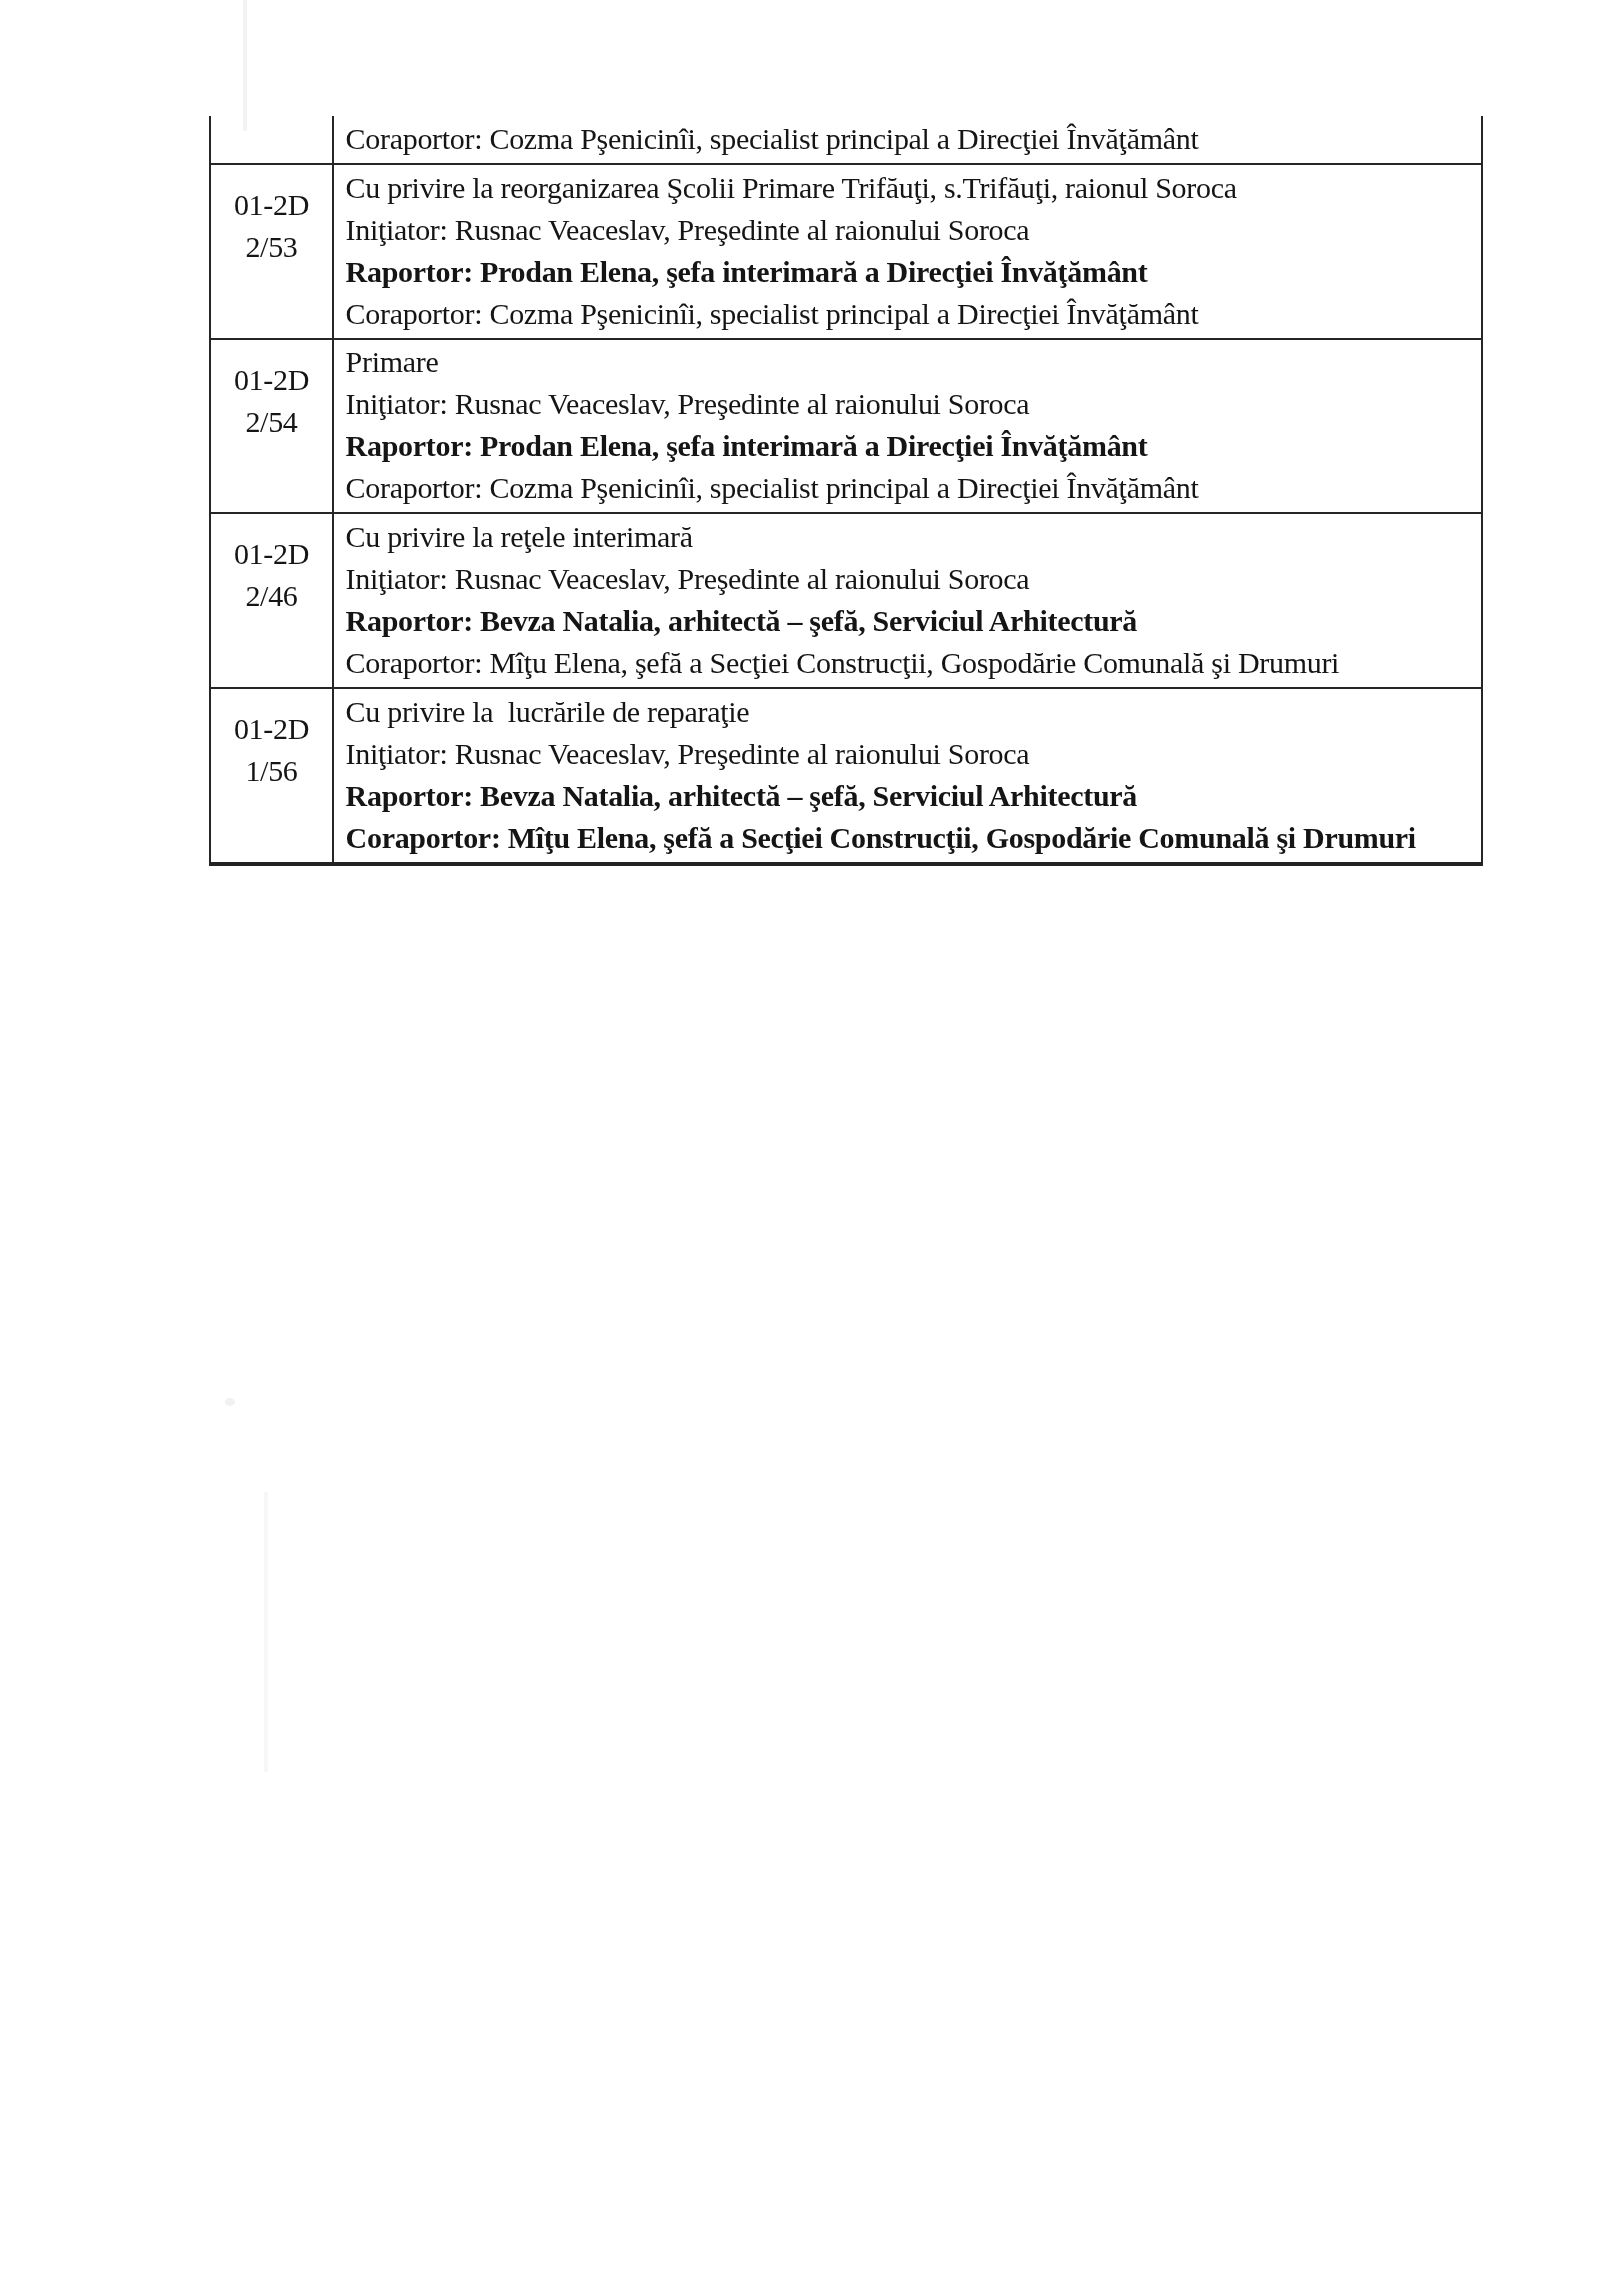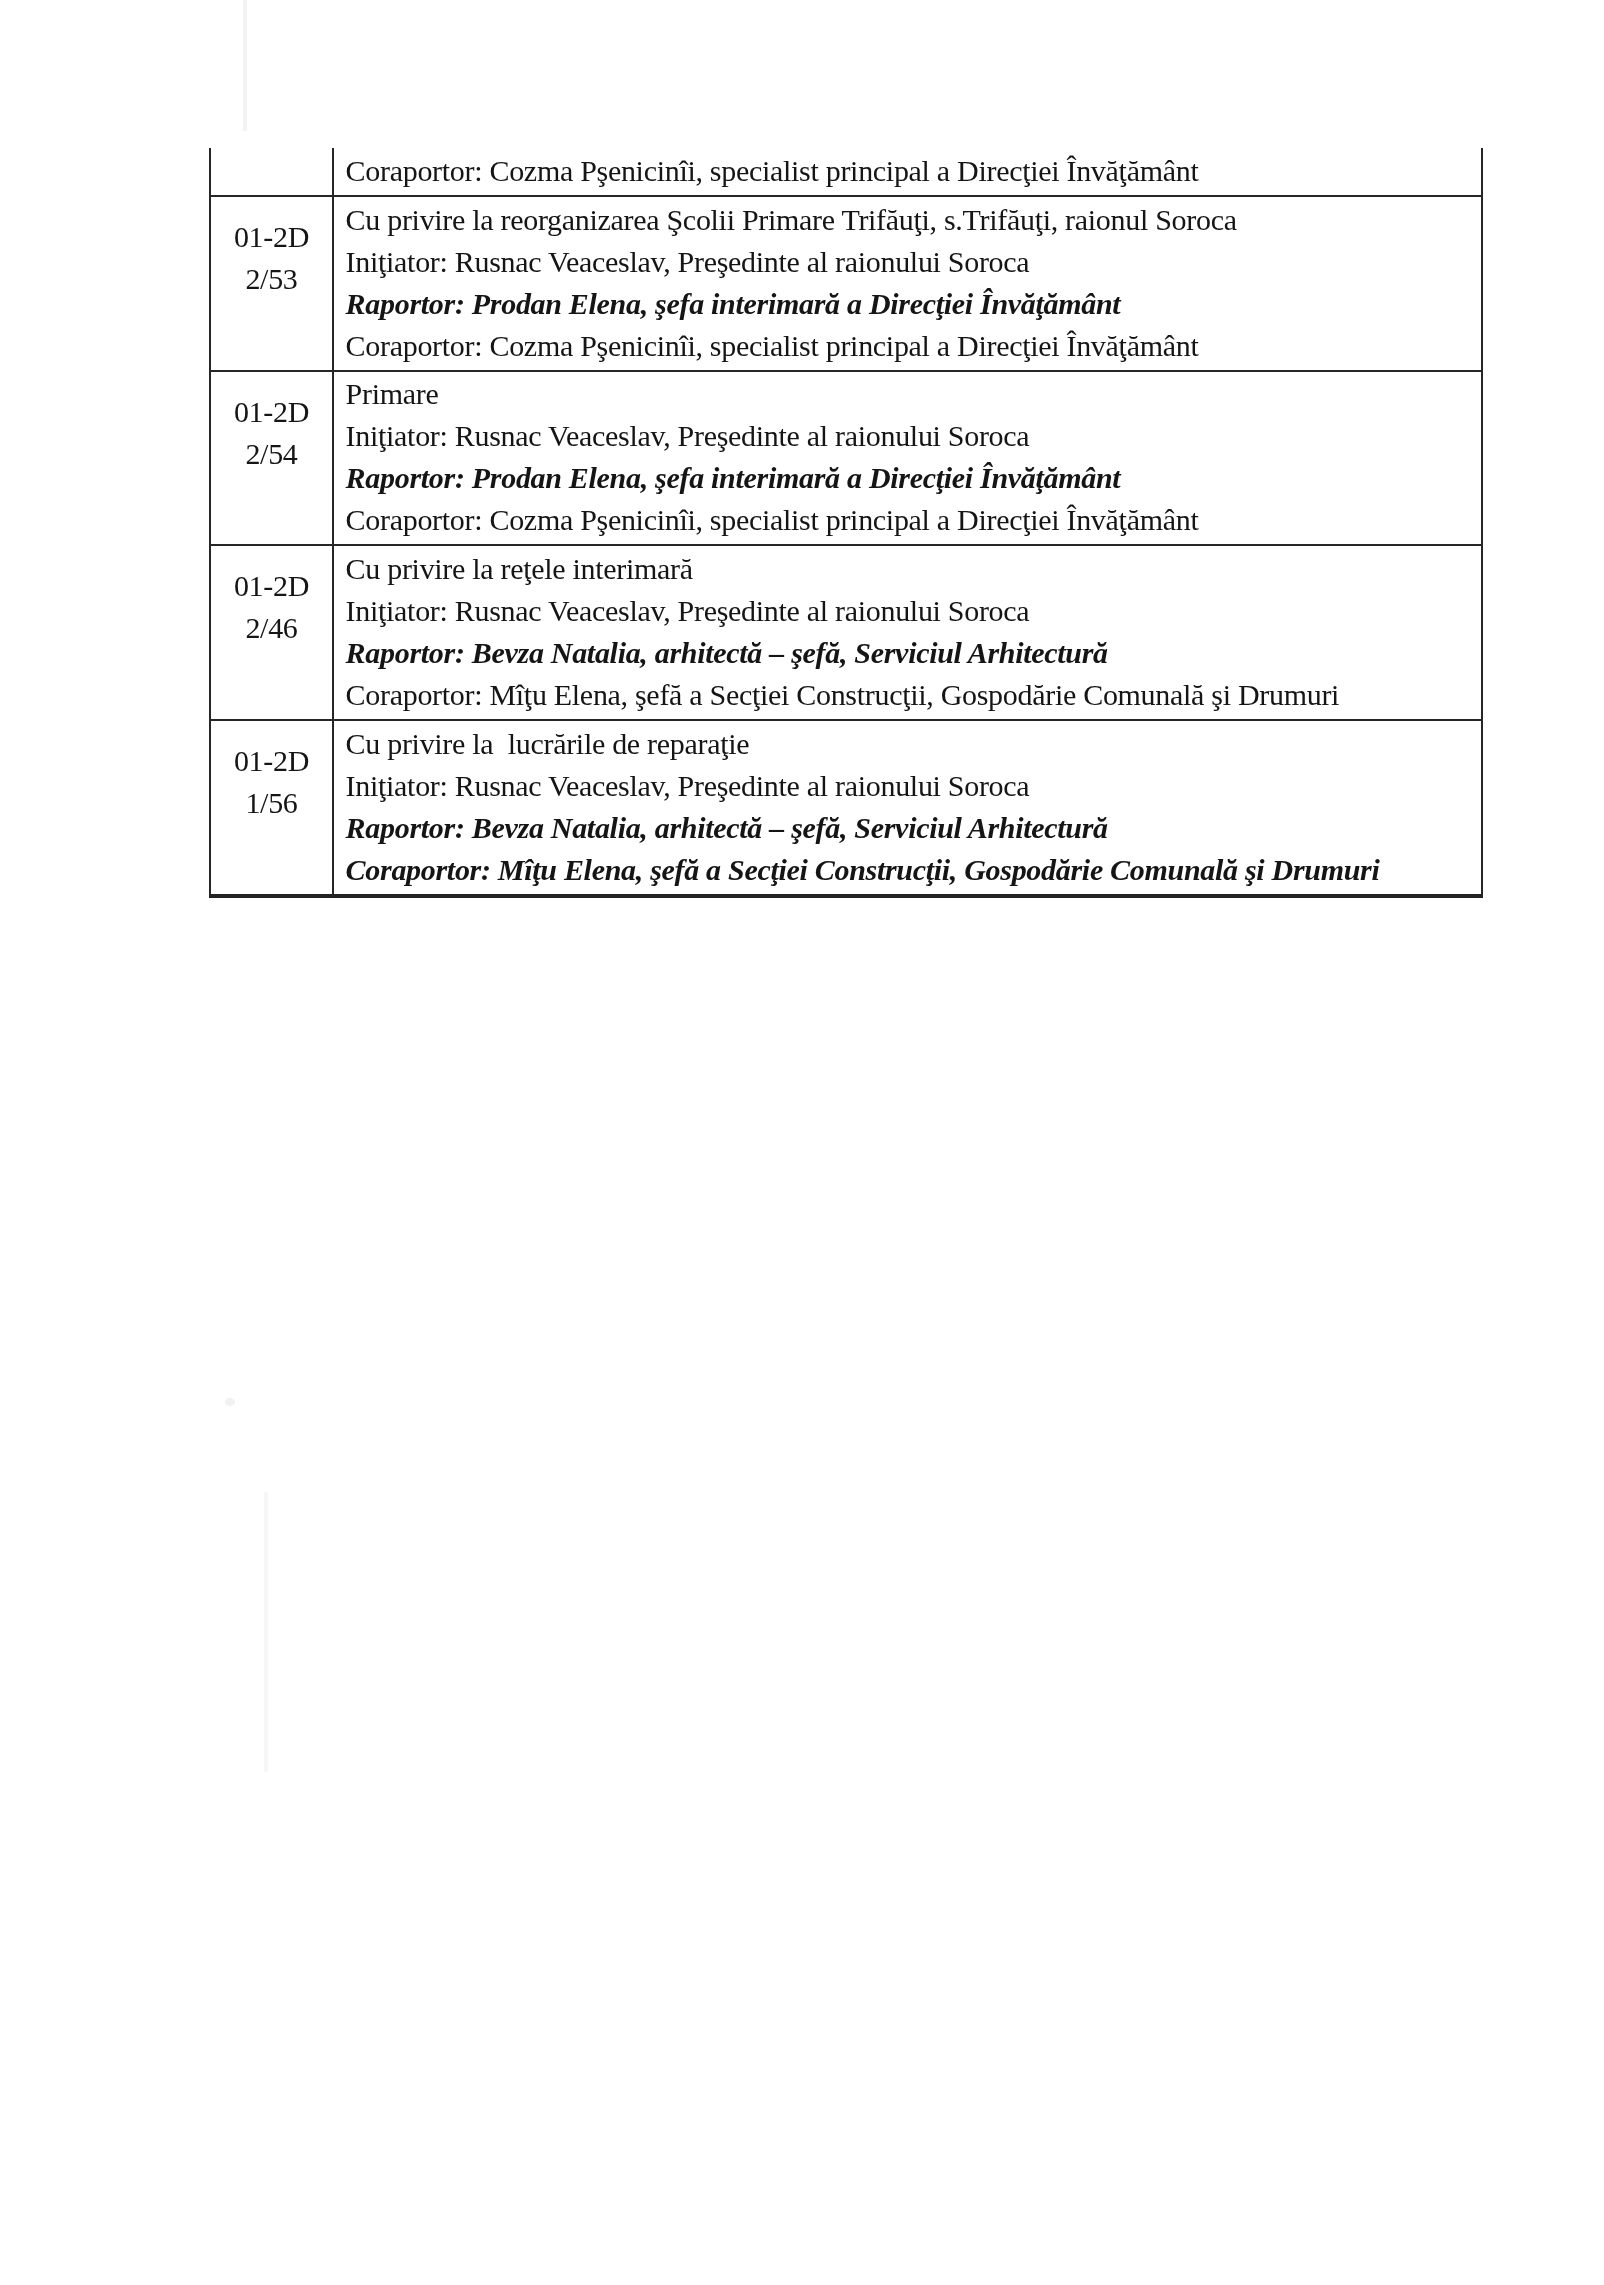--- a/index.html
+++ b/index.html
@@ -11,21 +11,21 @@
     font-family:"Liberation Serif", serif;
   }
   
   .scan-streak{position:absolute;pointer-events:none;}
   .streak-top{left:243px;top:0;width:3.9px;height:131px;background:rgba(80,80,80,0.07);}
   .streak-mid{left:264px;top:1492px;width:3.9px;height:280px;background:rgba(80,80,80,0.045);}
   .smudge{left:225px;top:1398px;width:9.7px;height:7.7px;background:rgba(120,120,120,0.10);border-radius:50%;}
 
   .doc-table{
     position:absolute;
-    left:209px;top:148px;
+    left:209px;top:116px;
     width:1274px;
     box-sizing:border-box;
     border-left:2.9px solid #262626;
     border-right:2.9px solid #262626;
     border-bottom:4.8px solid #232323;
   }
   .row{display:flex;border-bottom:2.9px solid #262626;}
   .row:last-child{border-bottom:none;}
   .id-cell{
     flex:0 0 123px;width:123px;
@@ -39,21 +39,21 @@
     padding:1.9px 5.8px 2.9px 11.6px;
   }
   .line{
     font-family:"Liberation Serif", serif;
     font-size:30px;
     line-height:42px;
     color:#151515;
     letter-spacing:-0.3px;
     white-space:pre;
   }
-  .bold{font-weight:700;font-style:italic;}
+  .bold{font-weight:700;}
 </style>
 </head>
 <body>
 
 <div class="page">
   <div class="scan-streak streak-top"></div>
   <div class="scan-streak streak-mid"></div>
   <div class="scan-streak smudge"></div>
 
   <div class="doc-table">

